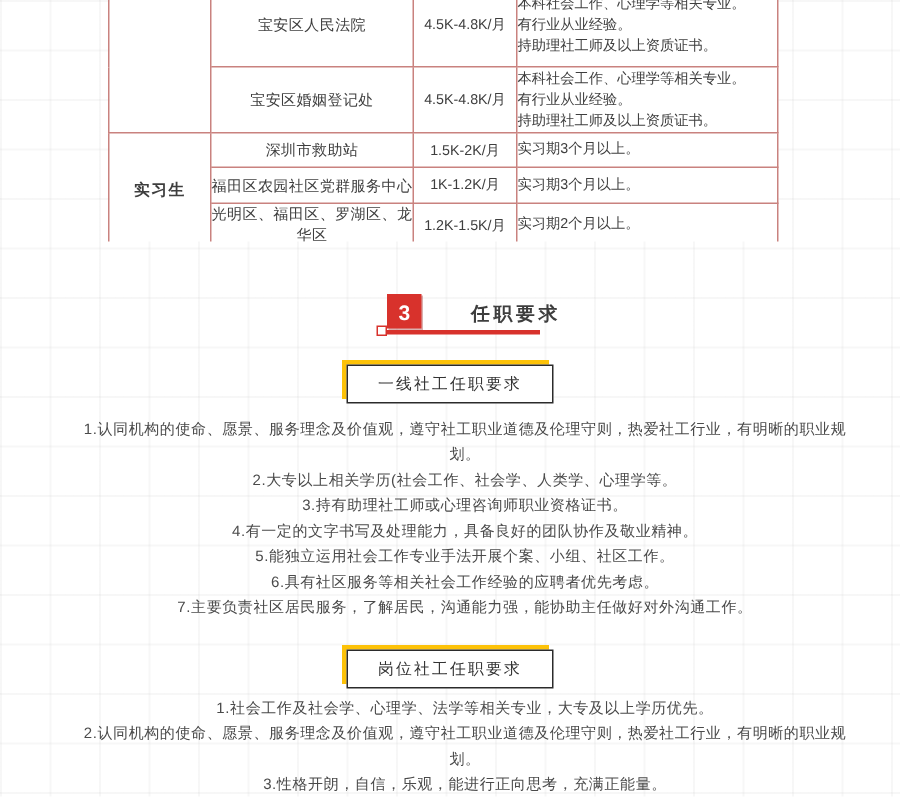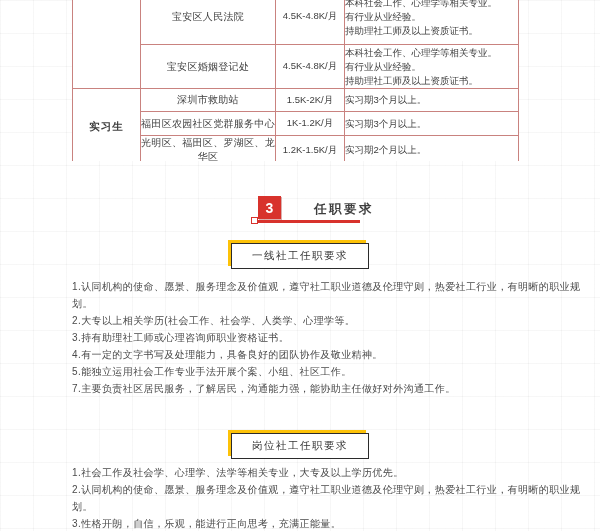--- a/index.html
+++ b/index.html
@@ -78,22 +78,22 @@
     background:#fff;border:1.5px solid var(--tag-border);
     box-shadow:-3px -3px 0 0 var(--tag-yellow);
     padding:5px 20px;
     font-size:10.5px;color:#333;letter-spacing:1.5px;white-space:nowrap;
   }
   .tag-box.first{top:243px;}
   .tag-box.second{top:433px;}
 
   
   .req-list{
-    position:absolute;left:72px;width:528px;
-    font-size:10px;color:var(--text-body);letter-spacing:0.4px;
+    position:absolute;left:46px;width:528px;
+    font-size:10px;color:var(--text-body);letter-spacing:0.4px;text-align:center;
   }
   .req-list.first{top:278px;}
   .req-list.second{top:464px;}
   .req-list .req-item{line-height:17px;}
 </style>
 </head>
 <body>
 
 <div class="page">
 
@@ -161,20 +161,21 @@
   </div>
 
   <div class="tag-box first">一线社工任职要求</div>
 
   <div class="req-list first">
     <div class="req-item">1.认同机构的使命、愿景、服务理念及价值观，遵守社工职业道德及伦理守则，热爱社工行业，有明晰的职业规划。</div>
     <div class="req-item">2.大专以上相关学历(社会工作、社会学、人类学、心理学等。</div>
     <div class="req-item">3.持有助理社工师或心理咨询师职业资格证书。</div>
     <div class="req-item">4.有一定的文字书写及处理能力，具备良好的团队协作及敬业精神。</div>
     <div class="req-item">5.能独立运用社会工作专业手法开展个案、小组、社区工作。</div>
+    <div class="req-item">6.具有社区服务等相关社会工作经验的应聘者优先考虑。</div>
     <div class="req-item">7.主要负责社区居民服务，了解居民，沟通能力强，能协助主任做好对外沟通工作。</div>
   </div>
 
   <div class="tag-box second">岗位社工任职要求</div>
 
   <div class="req-list second">
     <div class="req-item">1.社会工作及社会学、心理学、法学等相关专业，大专及以上学历优先。</div>
     <div class="req-item">2.认同机构的使命、愿景、服务理念及价值观，遵守社工职业道德及伦理守则，热爱社工行业，有明晰的职业规划。</div>
     <div class="req-item">3.性格开朗，自信，乐观，能进行正向思考，充满正能量。</div>
 

